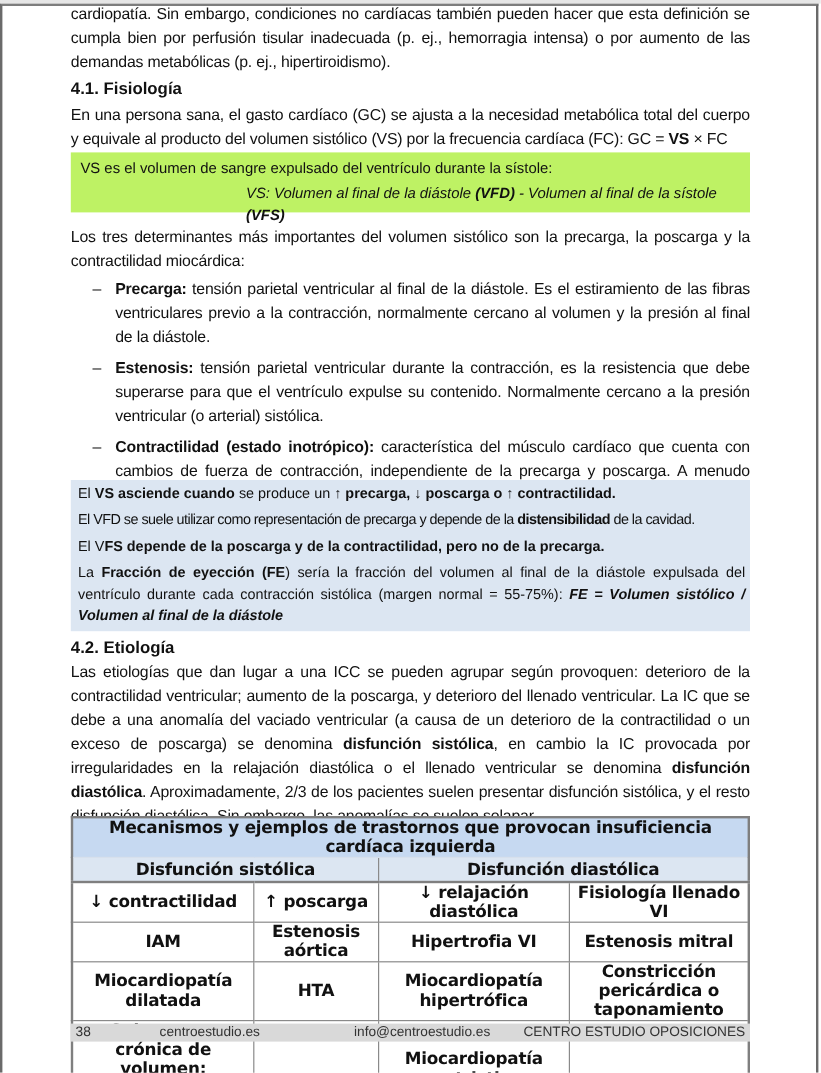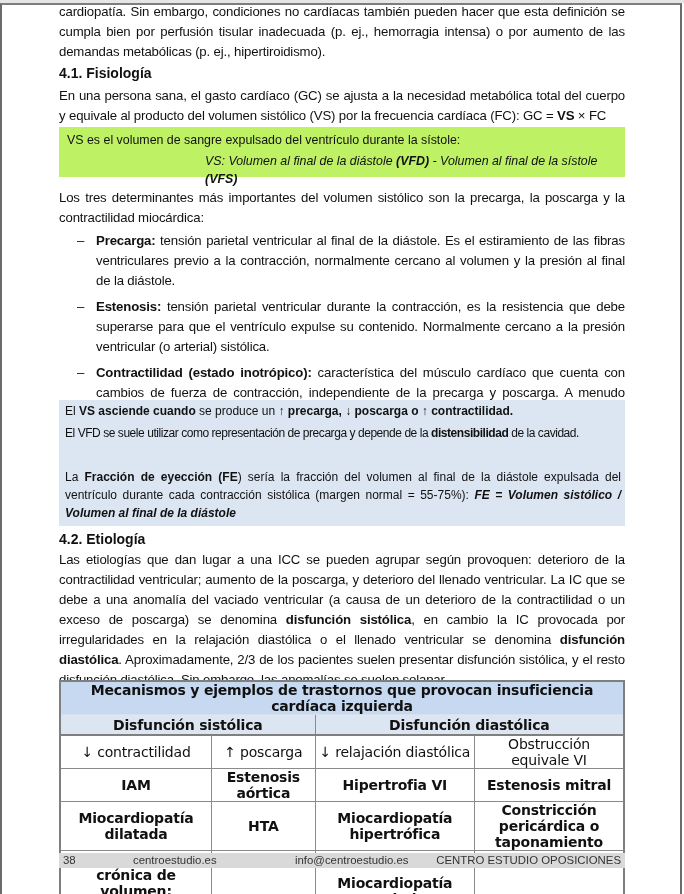--- a/index.html
+++ b/index.html
@@ -33,21 +33,21 @@
   .p42 { position:absolute; top: 550px; width:566px; }
   table.tbl {
     position:absolute; top: 680px; left: 0; width: 566px; border-collapse: collapse;
     font-family: "DejaVu Sans", sans-serif; font-size: 14px; letter-spacing: -0.2px;
     border: 2px solid #7f7f7f;
   }
   table.tbl td { text-align: center; padding: 0 3px; color:#111; }
   .trow-title td { background:#c6d9f1; height:19px; border-bottom: 1px solid #d7e0ec; }
   .trow-sub td { background:#dce6f2; height:19px; font-weight: bold; }
   .trow-sub td.sep { border-left: 1px solid #8a8a8a; }
-  .trow-head td { height: 19px; font-weight: normal; border: 1px solid #8a8a8a; border-top: 2px solid #7f7f7f; }
+  .trow-head td { height: 19px; font-weight: bold; border: 1px solid #8a8a8a; border-top: 2px solid #7f7f7f; }
   .trow-data td { border: 1px solid #8a8a8a; font-weight: 600; }
   .trow-title td { font-weight: 600; }
   .footer {
     position:absolute; top: 853px; left: 0; width: 566px; height: 15px; background:#d9d9d9;
     font-size: 11.4px; line-height: 15px; color:#333;
   }
   .footer span { position:absolute; top:0; }
 </style>
 </head>
 <body>
@@ -72,20 +72,21 @@
 
   <div class="list">
     <div class="li"><span class="dash">–</span><b>Precarga:</b><span> tensión parietal ventricular al final de la diástole. Es el estiramiento de las fibras ventriculares previo a la contracción, normalmente cercano al volumen y la presión al final de la diástole.</span></div>
     <div class="li"><span class="dash">–</span><b>Estenosis:</b><span> tensión parietal ventricular durante la contracción, es la resistencia que debe superarse para que el ventrículo expulse su contenido. Normalmente cercano a la presión ventricular (o arterial) sistólica.</span></div>
     <div class="li"><span class="dash">–</span><b> Contractilidad (estado inotrópico):</b><span> característica del músculo cardíaco que cuenta con cambios de fuerza de contracción, independiente de la precarga y poscarga. A menudo refleja las influencias químicas y hormonales (p. ej., catecolaminas) en la fuerza de contracción.</span></div>
   </div>
 
   <div class="box2">
     <div class="bl" style="top:2px"><span>El </span><b>VS asciende cuando</b><span> se produce un </span><b>↑ precarga, ↓ poscarga o ↑ contractilidad.</b></div>
     <div class="bl" style="top:24px; letter-spacing:-0.45px"><span>El VFD se suele utilizar como representación de precarga y depende de la </span><b>distensibilidad</b><span> de la cavidad.</span></div>
+    <div class="bl" style="top:46px"><span>El V</span><b>FS depende de la poscarga y de la contractilidad, pero no de la precarga.</b></div>
     <div class="bl" style="top:68px"><span>La </span><b>Fracción de eyección (FE</b><span>) sería la fracción del volumen al final de la diástole expulsada del ventrículo durante cada contracción sistólica (margen normal = 55-75%): </span><b><i>FE = Volumen sistólico / Volumen al final de la diástole</i></b></div>
   </div>
 
   <h3 class="h42">4.2.  Etiología</h3>
 
   <p class="p42"><span>Las etiologías que dan lugar a una ICC se pueden agrupar según provoquen: deterioro de la contractilidad ventricular; aumento de la poscarga, y deterioro del llenado ventricular. La IC que se debe a una anomalía del vaciado ventricular (a causa de un deterioro de la contractilidad o un exceso de poscarga) se denomina </span><b>disfunción sistólica</b><span>, en cambio la IC provocada por irregularidades en la relajación diastólica o el llenado ventricular se denomina </span><b>disfunción diastólica</b><span>. Aproximadamente, 2/3 de los pacientes suelen presentar disfunción sistólica, y el resto disfunción diastólica. Sin embargo, las anomalías se suelen solapar.</span></p>
 
   <table class="tbl">
     <colgroup>
         <col style="width:152px">
@@ -98,21 +99,21 @@
       <td colspan="4">Mecanismos y ejemplos de trastornos que provocan insuficiencia cardíaca izquierda</td>
     </tr>
     <tr class="trow-sub">
       <td colspan="2">Disfunción sistólica</td>
       <td colspan="2" class="sep">Disfunción diastólica</td>
     </tr>
     <tr class="trow-head">
       <td>↓ contractilidad</td>
       <td>↑ poscarga</td>
       <td>↓ relajación diastólica</td>
-      <td>Obstrucción equivale VI</td>
+      <td>Fisiología llenado VI</td>
     </tr>
     <tr class="trow-data" style="height:19px">
       <td>IAM</td>
       <td>Estenosis aórtica</td>
       <td>Hipertrofia VI</td>
       <td>Estenosis mitral</td>
     </tr>
     <tr class="trow-data" style="height:33px">
       <td>Miocardiopatía dilatada</td>
       <td>HTA</td>

